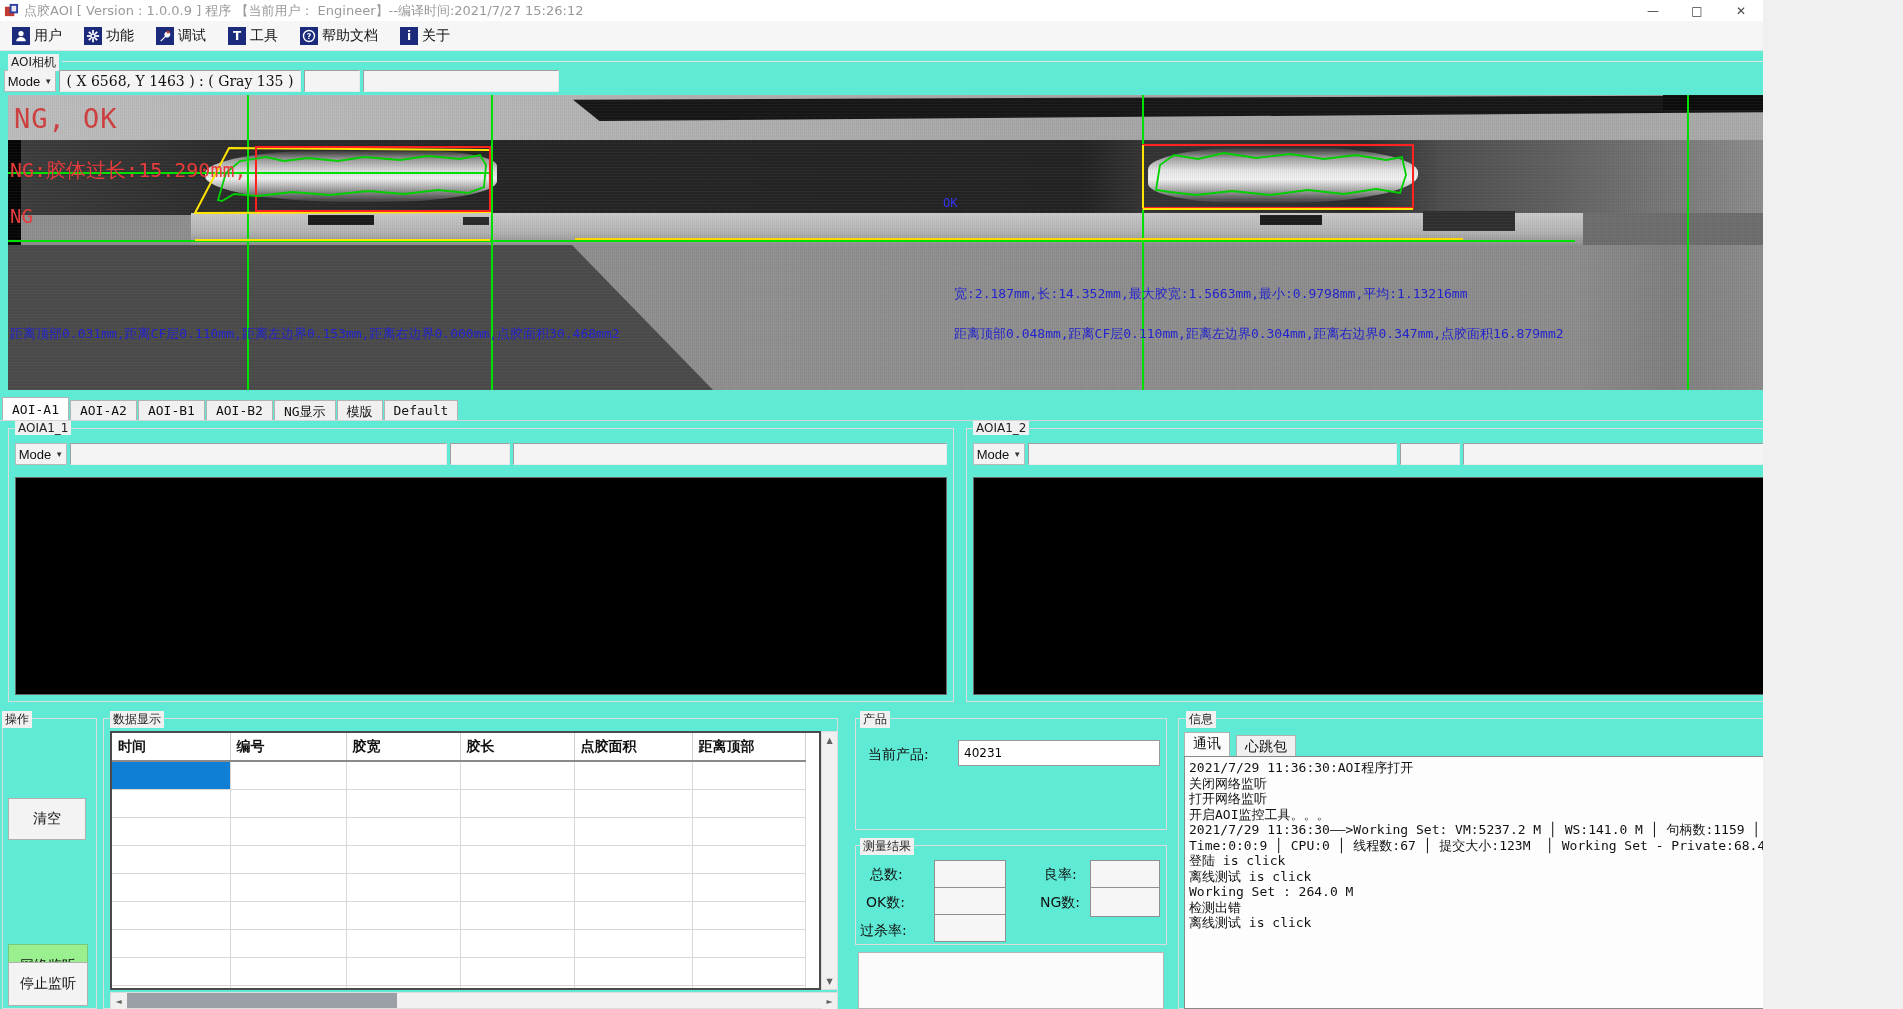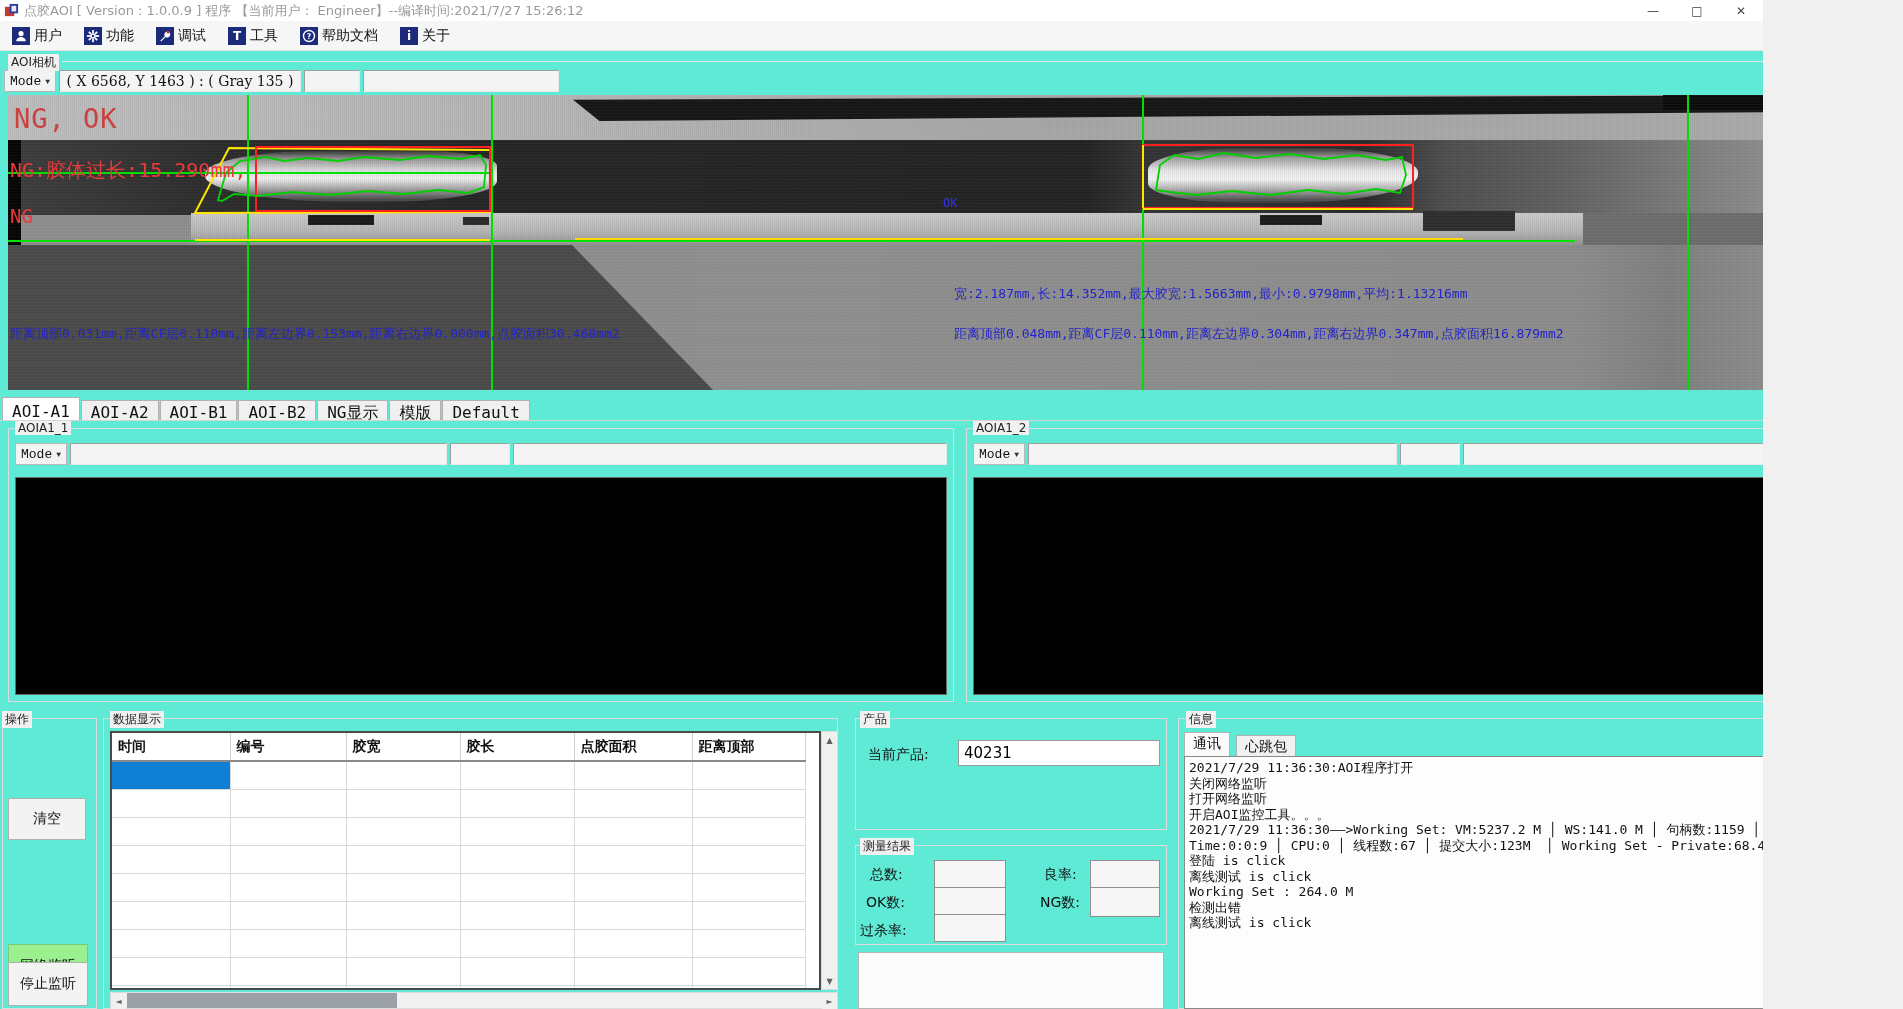--- a/index.html
+++ b/index.html
@@ -19,38 +19,38 @@
   .tb-item { display:flex; align-items:center; gap:4px; font-size:14px; padding:2px 4px; cursor:default; }
   .tb-ico { width:18px; height:18px; background:#1b2a7b; display:flex; align-items:center; justify-content:center; color:#fff; font-weight:bold; font-size:12px; }
   .tb-ico svg { width:14px; height:14px; }
 
   .grouplabel { position:absolute; font-size:12px; color:#222; background:#f0f0f0; padding:0 3px; z-index:3; }
   .hairline { position:absolute; background:#e4e4e4; }
   .gb { position:absolute; border:1px solid #dcdcdc; }
 
   
   .moderow { position:absolute; display:flex; gap:3px; align-items:stretch; }
-  .modebtn { width:52px; background:#f3f3f3; border:1px solid #b9b9b9; font-size:13px; font-family:Liberation Mono, monospace; display:flex; align-items:center; justify-content:center; gap:4px; }
+  .modebtn { width:52px; background:#f3f3f3; border:1px solid #b9b9b9; font-size:13px; font-family:Liberation Sans, sans-serif; display:flex; align-items:center; justify-content:center; gap:4px; }
   .modebtn .arr { font-size:8px; color:#333; }
   .mfield { background:#f4f4f4; border:1px solid #9f9f9f; border-right-color:#e9e9e9; border-bottom-color:#e9e9e9; display:flex; align-items:center; justify-content:center; font-size:14px; font-family:"DejaVu Serif","Liberation Serif",serif; }
 
   
   .camera { position:absolute; left:8px; top:95px; width:1887px; height:295px; background:#8f8f8f; overflow:hidden; }
   .cam-layer { position:absolute; }
   .cam-noise { position:absolute; inset:0; background-image:repeating-linear-gradient(0deg, rgba(255,255,255,.035) 0 1px, transparent 1px 3px), repeating-linear-gradient(90deg, rgba(0,0,0,.045) 0 1px, transparent 1px 2px); pointer-events:none; }
   .cam-svg { position:absolute; inset:0; }
   .ov-text { position:absolute; white-space:nowrap; font-family:"DejaVu Sans Mono","Liberation Mono",monospace; }
   .ov-result { left:6px; top:8px; font-size:27px; color:#cc4040; letter-spacing:1px; }
   .ov-reason { left:2px; top:62px; font-size:20px; color:#e83b3b; }
   .ov-ng { left:2px; top:110px; font-size:19px; color:#e83b3b; }
   .ov-blue { font-size:13px; color:#2323cd; }
 
   
   .tabstrip { position:absolute; left:2px; top:397px; width:1899px; height:23px; display:flex; align-items:flex-end; }
-  .tab { border:1px solid #b2b2b2; border-bottom:none; background:#f0f0f0; font-family:"DejaVu Sans Mono","Liberation Mono",monospace; font-size:16px; padding:2px 9px 15px 9px; height:20px; margin-right:1px; }
+  .tab { border:1px solid #b2b2b2; border-bottom:none; background:#f0f0f0; font-family:"DejaVu Sans Mono","Liberation Mono",monospace; font-size:13px; padding:2px 9px 15px 9px; height:20px; margin-right:1px; }
   .tab.active { background:#fff; height:23px; padding-top:4px; z-index:2; }
   .tabline { position:absolute; left:0; top:420px; width:1903px; height:1px; background:#d6d6d6; }
 
   
   .panel-black { position:absolute; background:#000; border:1px solid #6a6a6a; }
 
   
   .btn { position:absolute; background:#f3f3f3; border:1px solid #b0b0b0; display:flex; align-items:center; justify-content:center; font-size:14px; cursor:default; }
   .btn.green { background:#9af08e; border-color:#79c979;margin-top:36px; }
 
@@ -61,21 +61,21 @@
   .dtable td { height:28px; border-right:1px solid #d8d8d8; border-bottom:1px solid #d8d8d8; }
   .dtable td.sel { background:#0f7fd5; }
   .vsb { position:absolute; left:821px; top:731px; width:17px; height:259px; background:#f0f0f0; border:1px solid #dcdcdc; }
   .sb-btn { position:absolute; width:15px; height:16px; display:flex; align-items:center; justify-content:center; font-size:8px; color:#606060; background:#f0f0f0; }
   .hsb { position:absolute; left:110px; top:992px; width:728px; height:17px; background:#f0f0f0; border:1px solid #dcdcdc; }
   .hsb .thumb { position:absolute; left:16px; top:0; width:270px; height:15px; background:#9aa0a6; }
   .hsb .sb-btn { top:0; }
 
   
   .lbl { position:absolute; font-size:14px; white-space:nowrap; }
-  .inp { position:absolute; background:#fff; border:1px solid #9b9b9b; font-size:15px; padding:2px 5px; font-family:"DejaVu Sans","Liberation Sans",sans-serif; }
+  .inp { position:absolute; background:#fff; border:1px solid #9b9b9b; font-size:12px; padding:2px 5px; font-family:"DejaVu Sans","Liberation Sans",sans-serif; }
   .mf { position:absolute; background:#f6f6f6; border:1px solid #8f8f8f; }
 
   
   .itab { position:absolute; border:1px solid #b2b2b2; border-bottom:none; background:#f0f0f0; font-size:14px; padding:2px 8px; }
   .itab.active { background:#fbfbfb; z-index:2; }
   .logbox { position:absolute; left:1184px; top:756px; width:712px; height:253px; background:#fdfdfd; border:1px solid #8a8a8a; overflow:hidden; }
   .logtext { position:absolute; left:4px; top:3px; right:20px; font-family:"DejaVu Sans Mono","Liberation Mono",monospace; font-size:13px; line-height:15.5px; white-space:pre-wrap; color:#111; }
   .log-arrow { position:absolute; right:2px; font-size:10px; color:#b9c0cc; }
 </style>
 </head>

